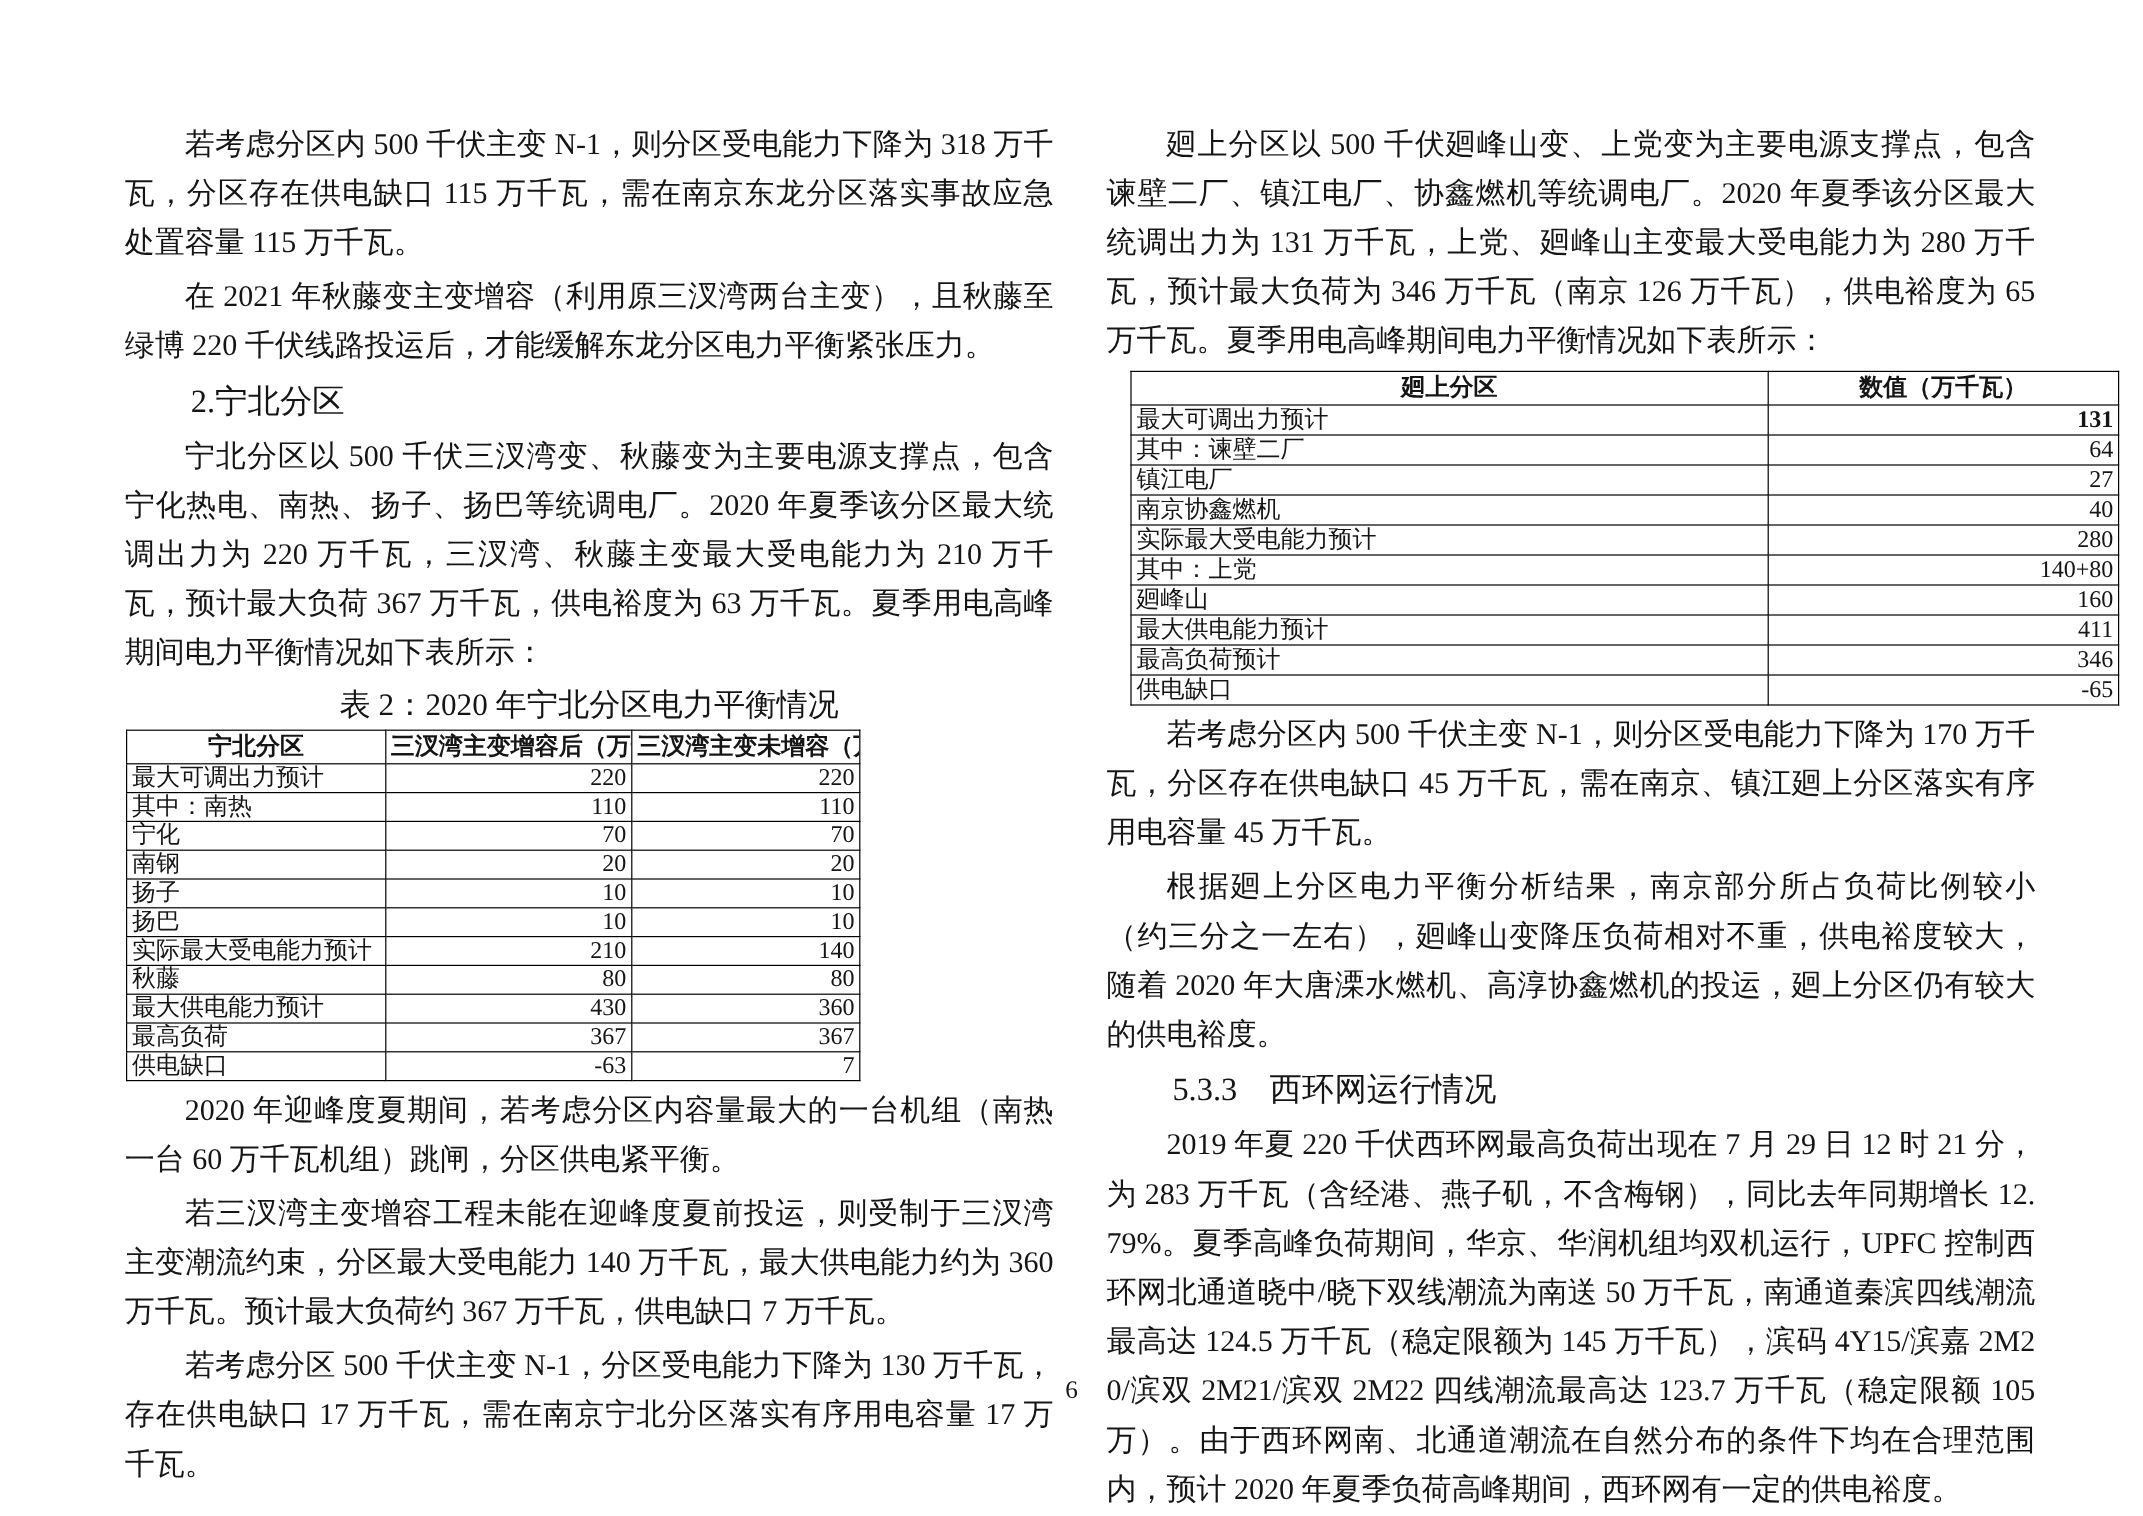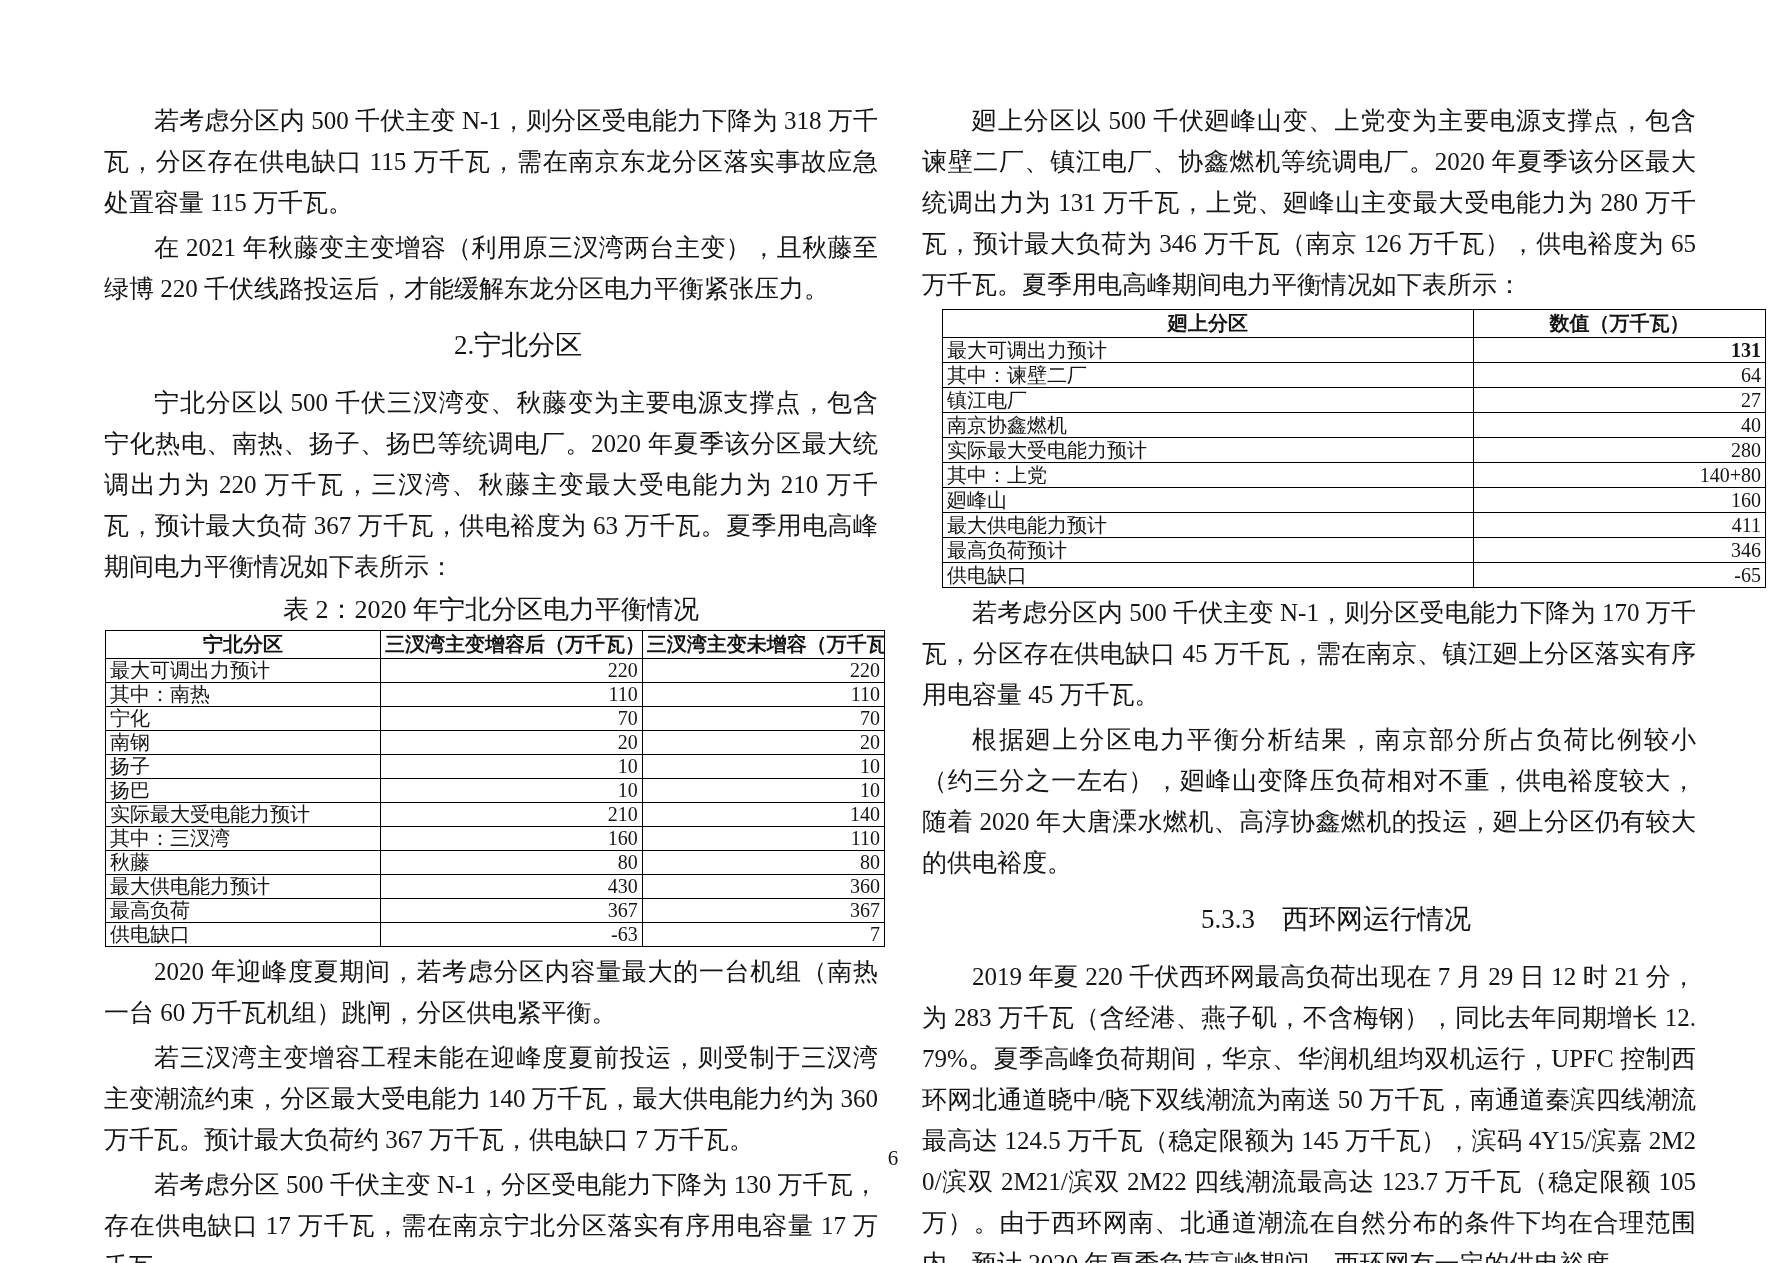--- a/index.html
+++ b/index.html
@@ -6,30 +6,30 @@
   body{
     width:1786px;height:1263px;position:relative;background:#ffffff;
     font-family:"Liberation Serif","DejaVu Serif",serif;color:#151515;
     overflow:hidden;
   }
   .col{position:absolute;top:0;width:782px;padding-top:96px;}
   .col-left{left:100px;}
   .col-right{left:918px;}
   p.body{font-size:25px;line-height:41px;text-align:justify;text-indent:2em;margin:4px;
          word-break:break-all;}
-  p.heading{font-size:27px;line-height:41px;text-indent:2em;margin:16px;text-align:center;}
+  p.heading{font-size:27px;line-height:41px;text-indent:2em;margin:5px;}
   .tcap{font-size:26px;line-height:38px;text-align:center;margin:2px 0 0 0;}
   table{border-collapse:collapse;table-layout:fixed;margin-top:1px;}
   th,td{border:1.5px solid #000;font-size:20px;padding:0 4px;overflow:hidden;white-space:nowrap;}
   th{text-align:center;font-weight:bold;height:27px;line-height:27px;}
   td{height:23px;line-height:23px;}
   td.lbl{text-align:left;}
   td.num{text-align:right;}
   td.bold{font-weight:bold;}
-  .t2{width:780px;margin-left:5px;}
+  .t2{width:612px;margin-left:5px;}
   .t3{width:824px;margin-left:24px;}
   .t3 td{height:24px;line-height:24px;}
   .after-table{margin-top:10px;}
   .page-num{position:absolute;left:0;top:1146px;width:1786px;text-align:center;
     font-size:21px;line-height:24px;}
 </style>
 </head>
 <body>
 
 <div class="col col-left">
@@ -80,25 +80,20 @@
       </tr>
       <tr>
         <td class="lbl">扬巴</td>
         <td class="num">10</td>
         <td class="num">10</td>
       </tr>
       <tr>
         <td class="lbl">实际最大受电能力预计</td>
         <td class="num">210</td>
         <td class="num">140</td>
-      </tr>
-      <tr>
-        <td class="lbl">其中：三汊湾</td>
-        <td class="num">160</td>
-        <td class="num">110</td>
       </tr>
       <tr>
         <td class="lbl">秋藤</td>
         <td class="num">80</td>
         <td class="num">80</td>
       </tr>
       <tr>
         <td class="lbl">最大供电能力预计</td>
         <td class="num">430</td>
         <td class="num">360</td>

